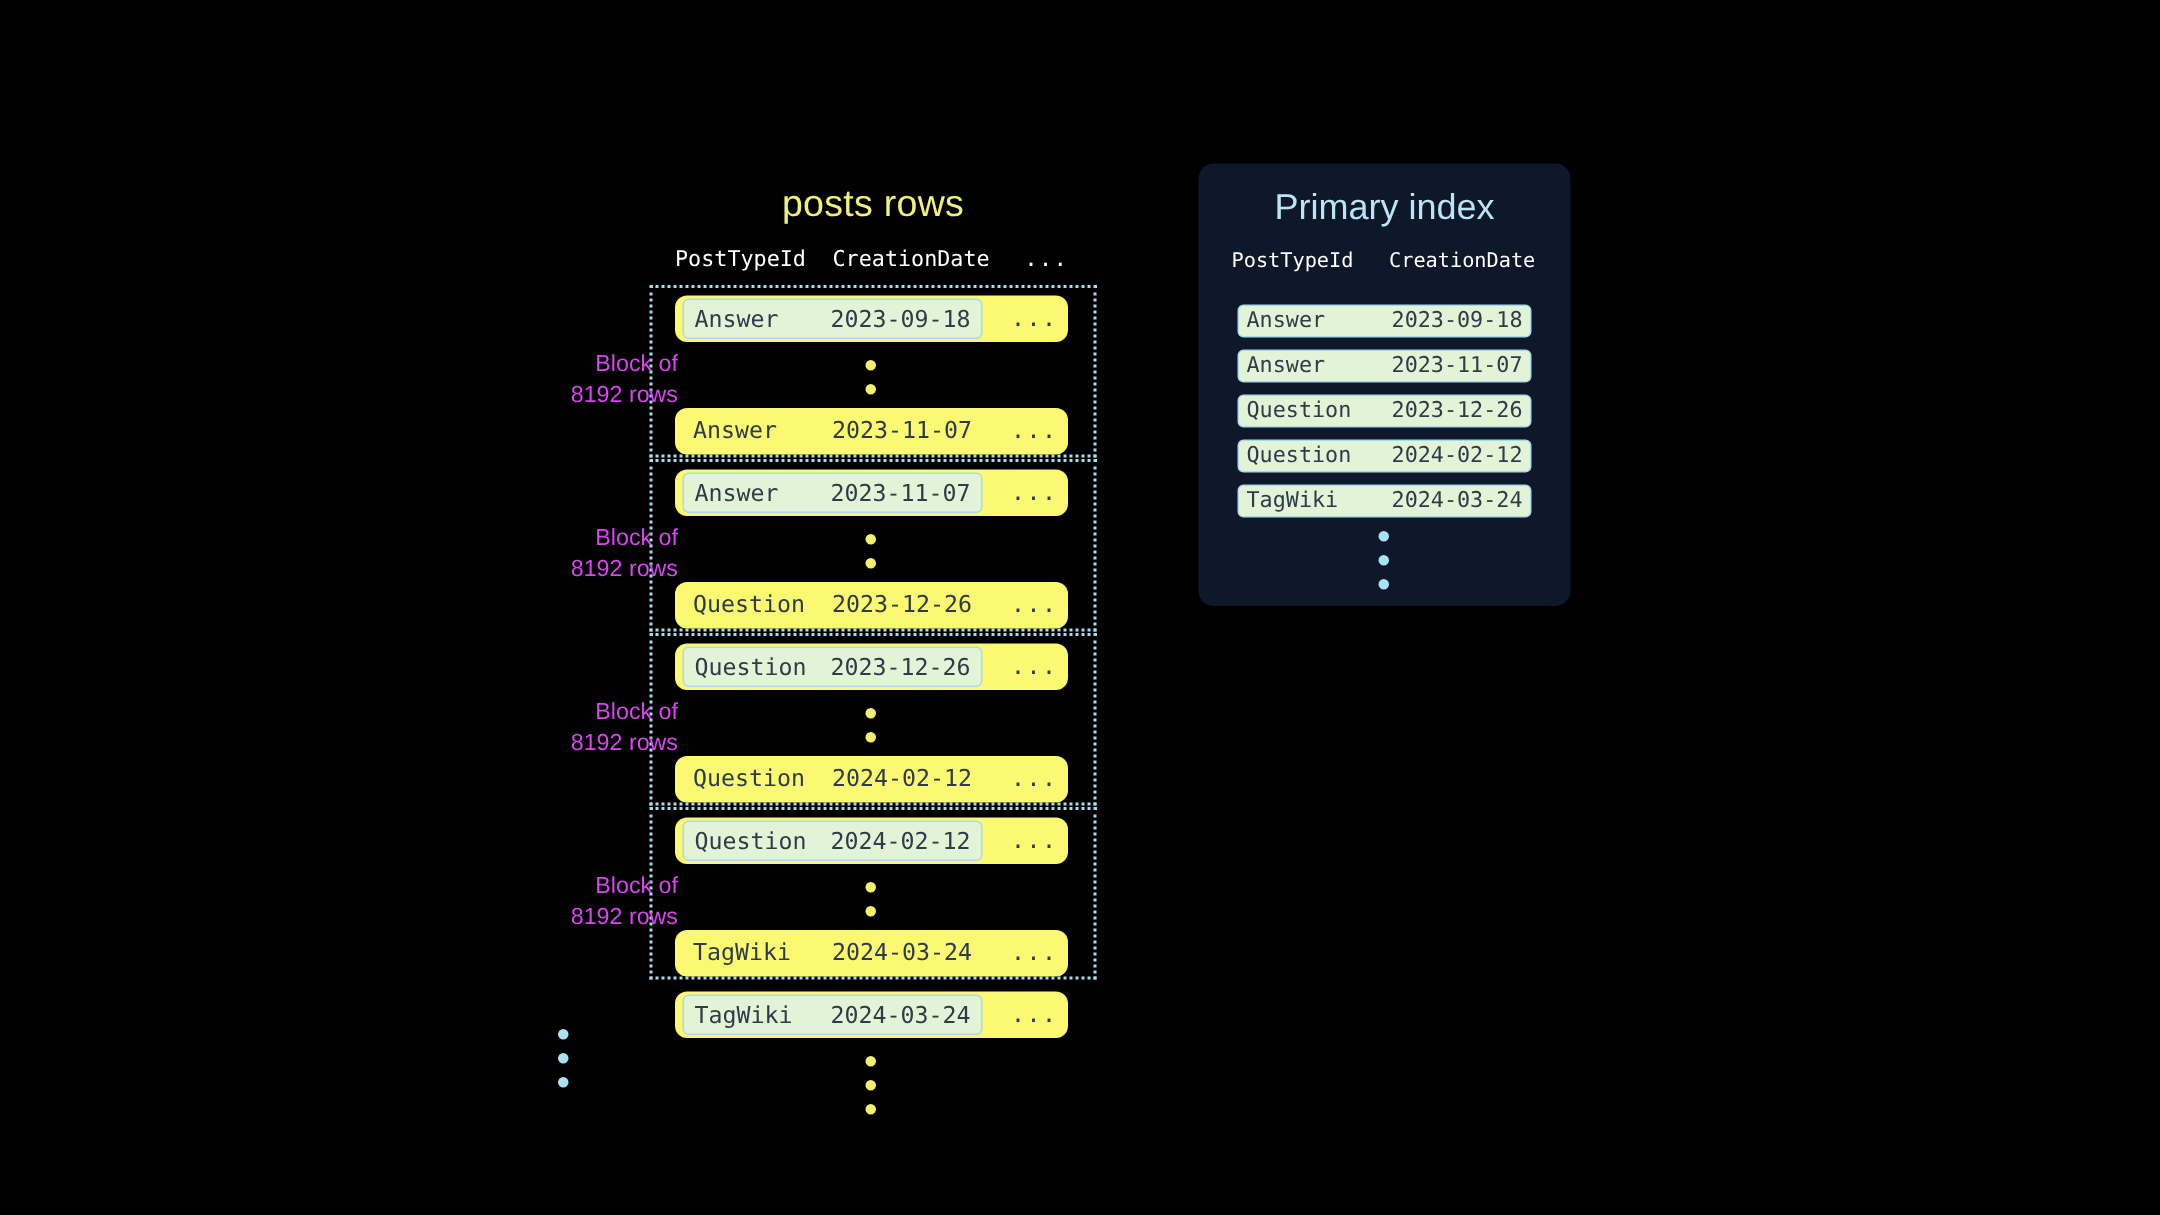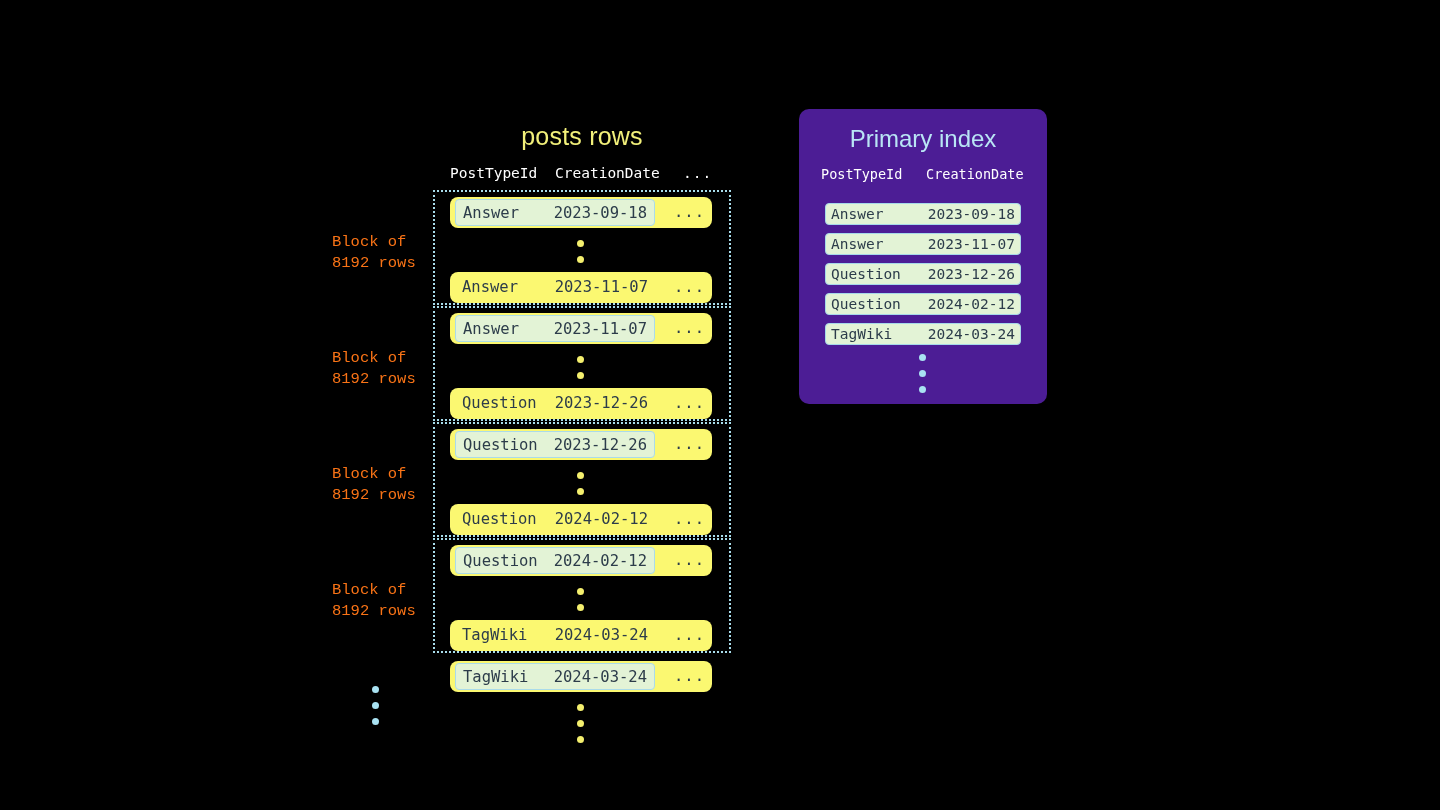--- a/index.html
+++ b/index.html
@@ -60,25 +60,25 @@
     position: absolute;
     left: 133px;
     width: 298px;
     border: 2px dotted #a8dcea;
     box-sizing: border-box;
   }
 
   .block-label {
     position: absolute;
     width: 120px;
-    text-align: left;
+    text-align: right;
     font-size: 15.5px;
     line-height: 21px;
-    color: #f97316;
-    font-family: Liberation Mono, monospace;
+    color: #d946ef;
+    font-family: Liberation Sans, sans-serif;
     left: 32px;
   }
 
   
   .row {
     position: absolute;
     left: 150px;
     width: 262px;
     height: 31px;
     background: #fbf871;
@@ -138,21 +138,21 @@
   .vdots.yellow i { background: #f4ef6e; }
   .vdots.blue i   { background: #a9e2f2; }
 
   
   #primary-index {
     position: absolute;
     left: 799px;
     top: 109px;
     width: 248px;
     height: 295px;
-    background: #4c1d95;
+    background: #0f172a;
     border-radius: 10px;
   }
   .index-title {
     position: absolute;
     left: 0;
     top: 16px;
     width: 248px;
     text-align: center;
     font-size: 24px;
     color: #b9e5f5;

